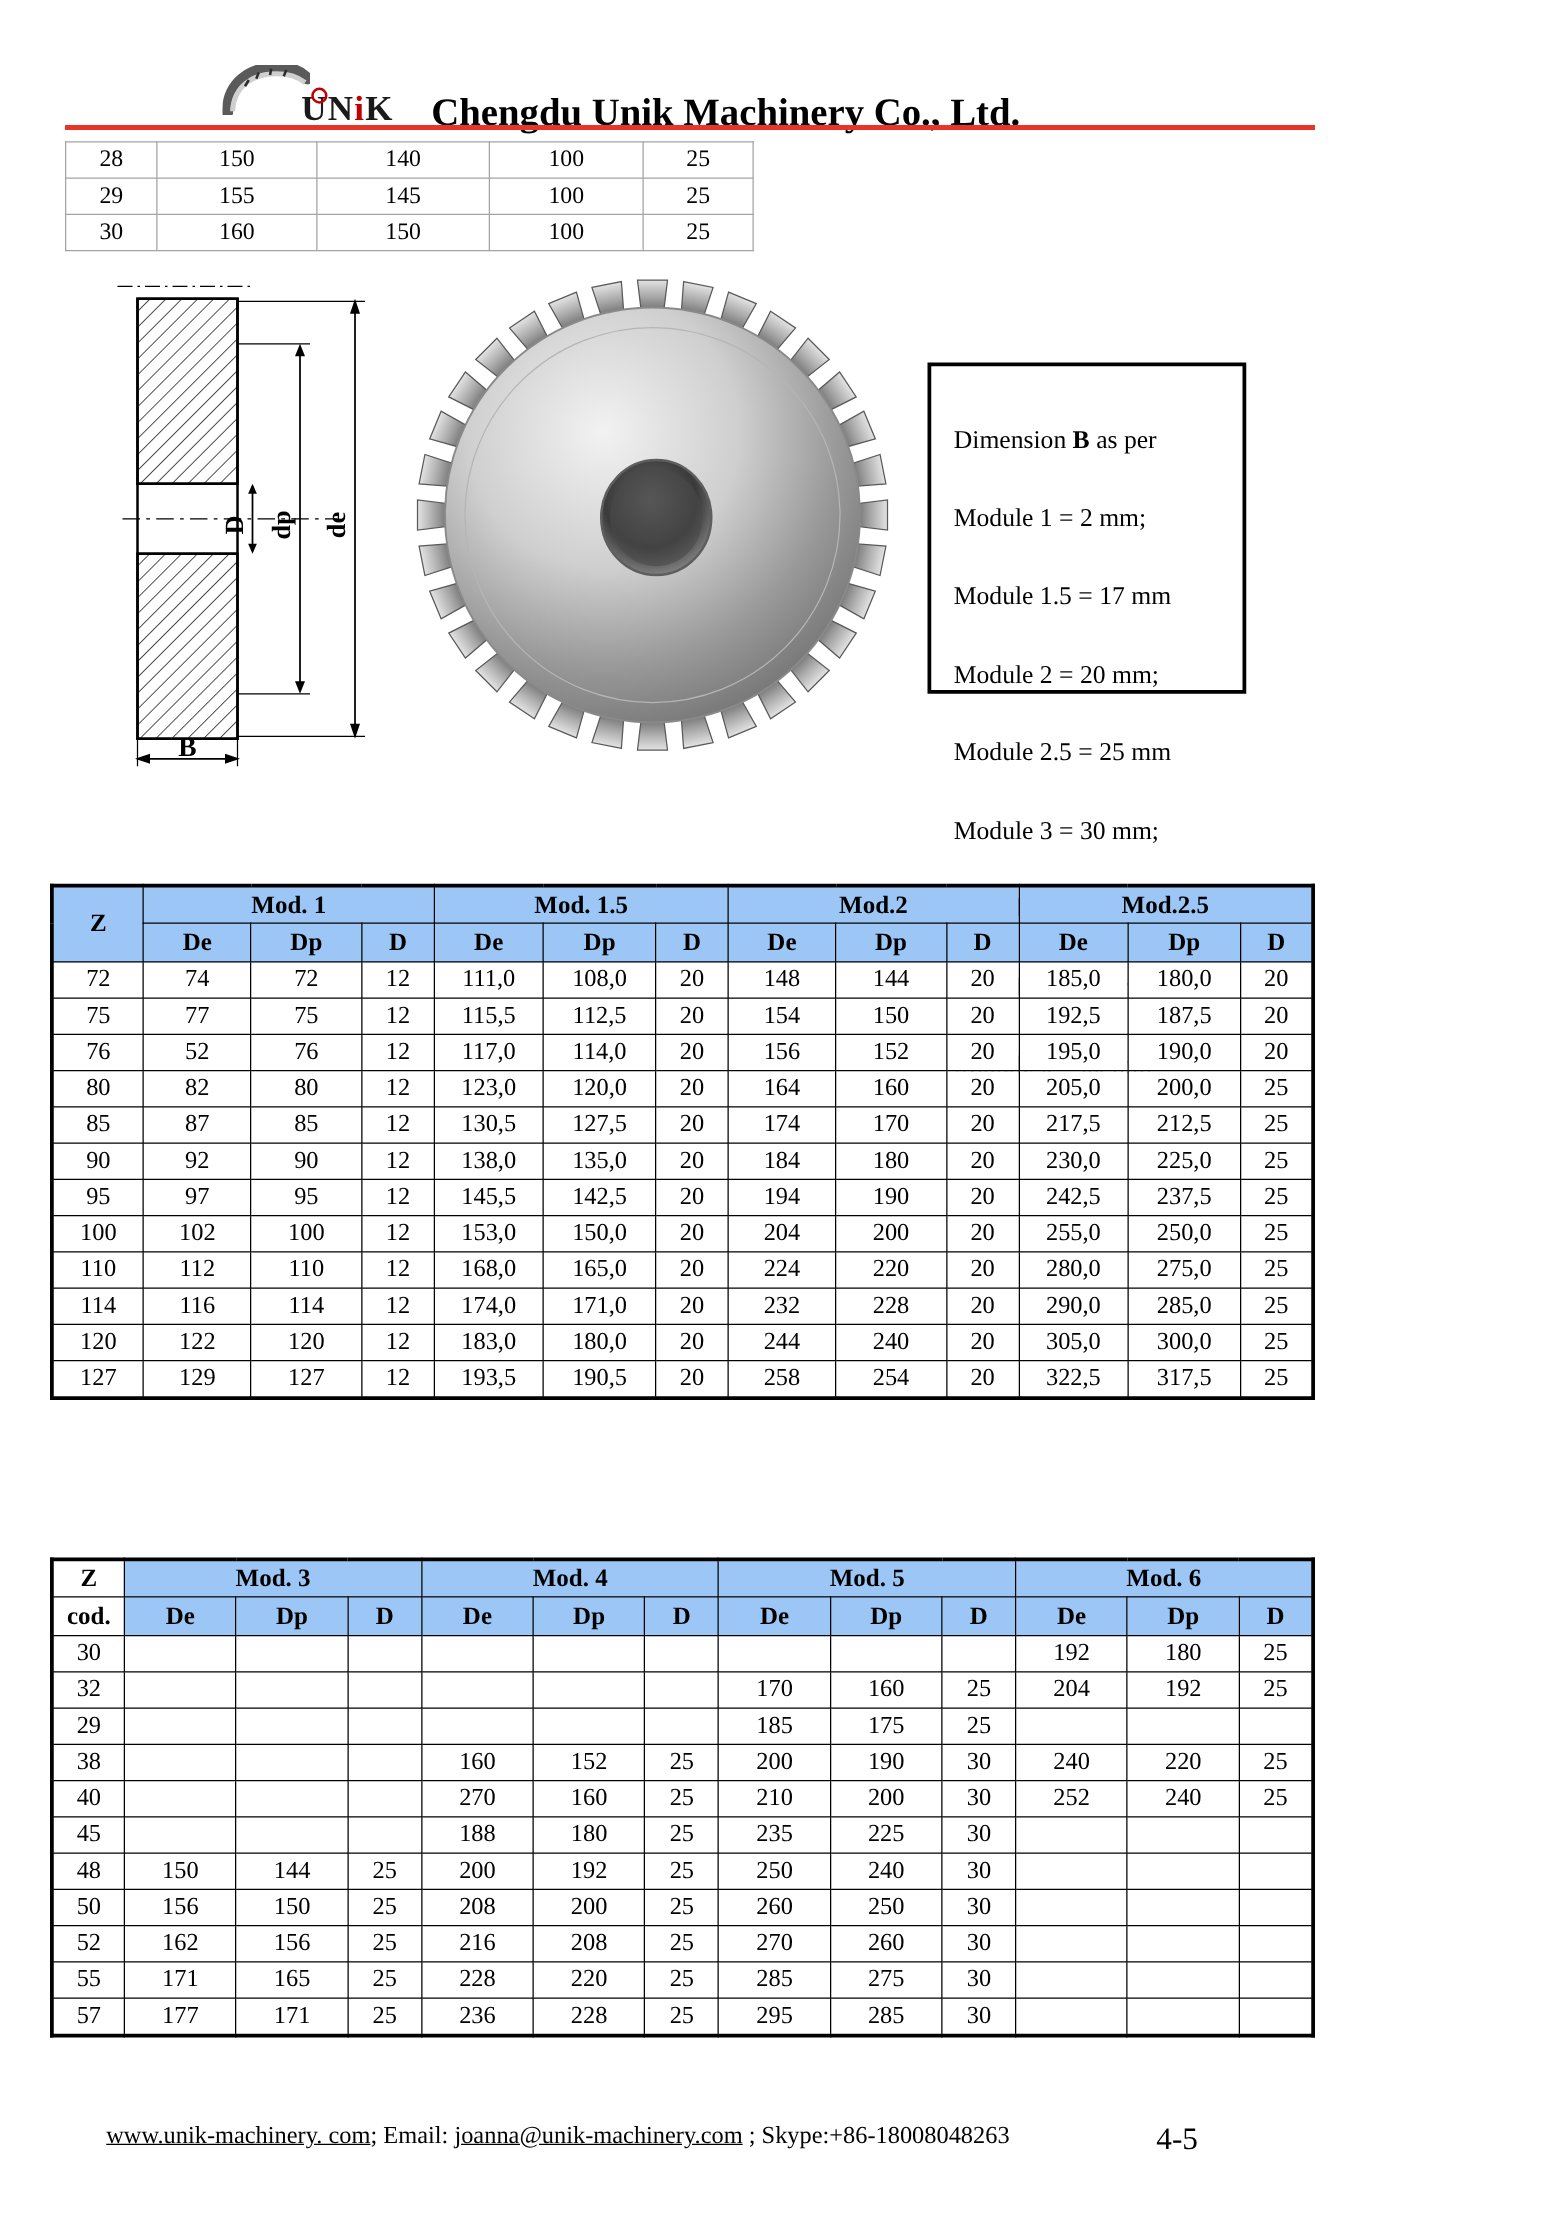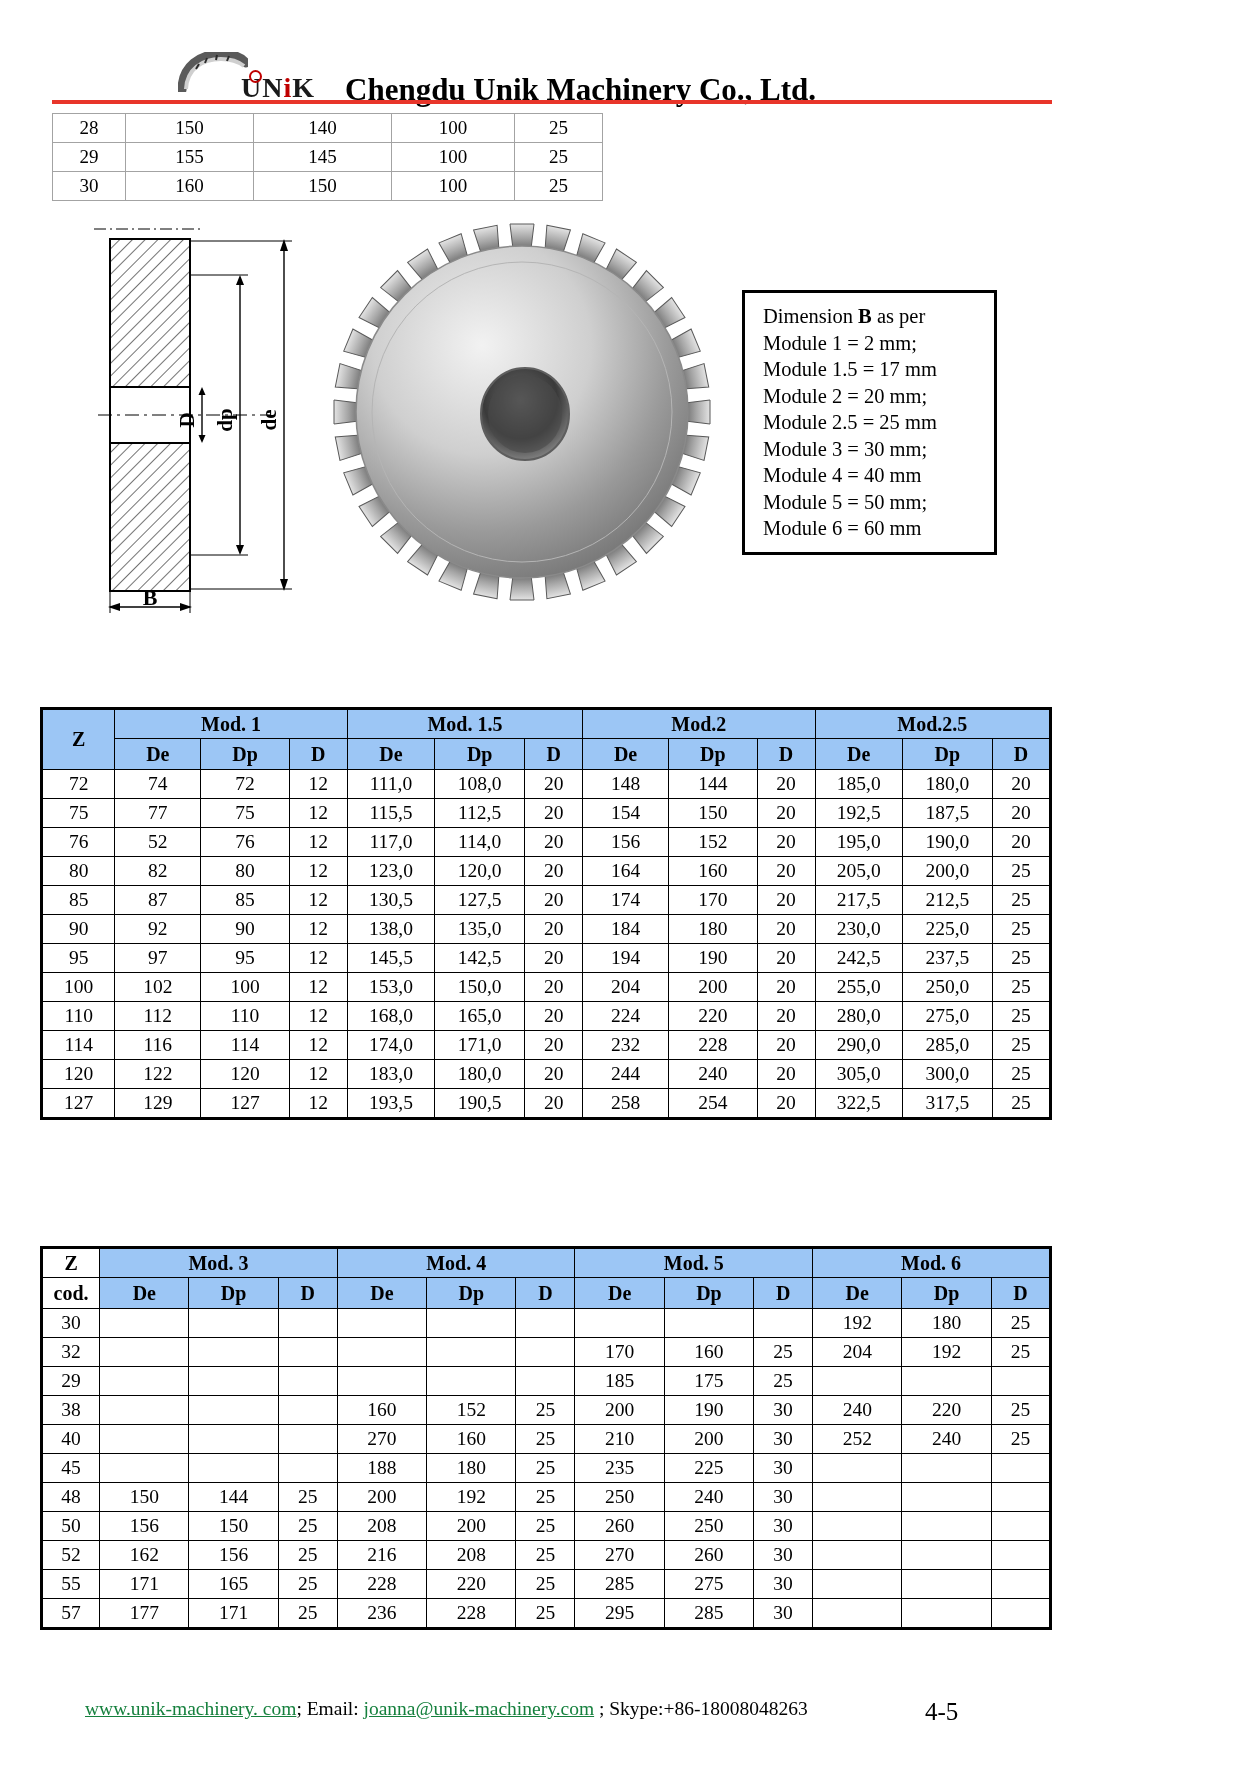--- a/index.html
+++ b/index.html
@@ -74,21 +74,21 @@
     border:3px solid #000;
     background:#fff;
     box-sizing:border-box;
   }
   .dim-box-inner{
     padding:10px 0 0 18px;
     font-family:"Liberation Serif",serif;
     font-size:20.5px;
     line-height:26.5px;
   }
-  .dim-line{white-space:nowrap;}
+  .dim-line{white-space:nowrap;margin-top:36px;}
   .dim-line b{font-weight:bold;}
 
   
   table.grid{
     border-collapse:collapse;
     position:absolute;
     font-family:"Liberation Serif",serif;
   }
   table.grid td,table.grid th{
     border:1px solid #000;
@@ -138,21 +138,21 @@
   
   .footer{
     position:absolute;left:0;top:1698px;width:1241px;
     font-family:"Liberation Serif",serif;
     font-size:19.5px;
   }
   .footer-inner{
     position:absolute;left:85px;top:0;white-space:nowrap;
   }
   .footer a,.flink{
-    color:#15803d;text-decoration:underline;
+    color:#000000;text-decoration:underline;
   }
   .page-no{
     position:absolute;left:925px;top:0;
     font-size:25px;
   }
 </style>
 </head>
 <body>
 
 <div class="page">

